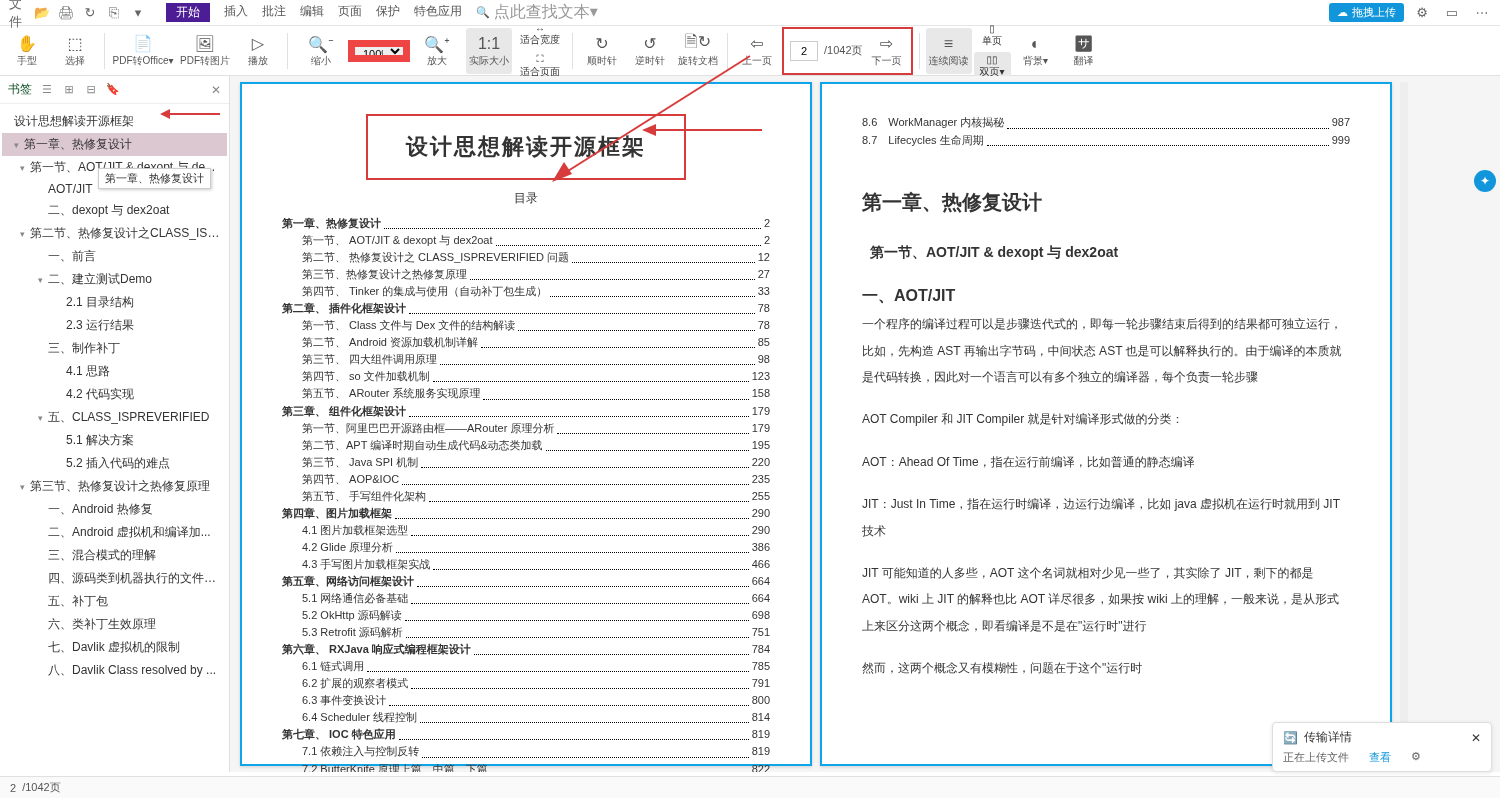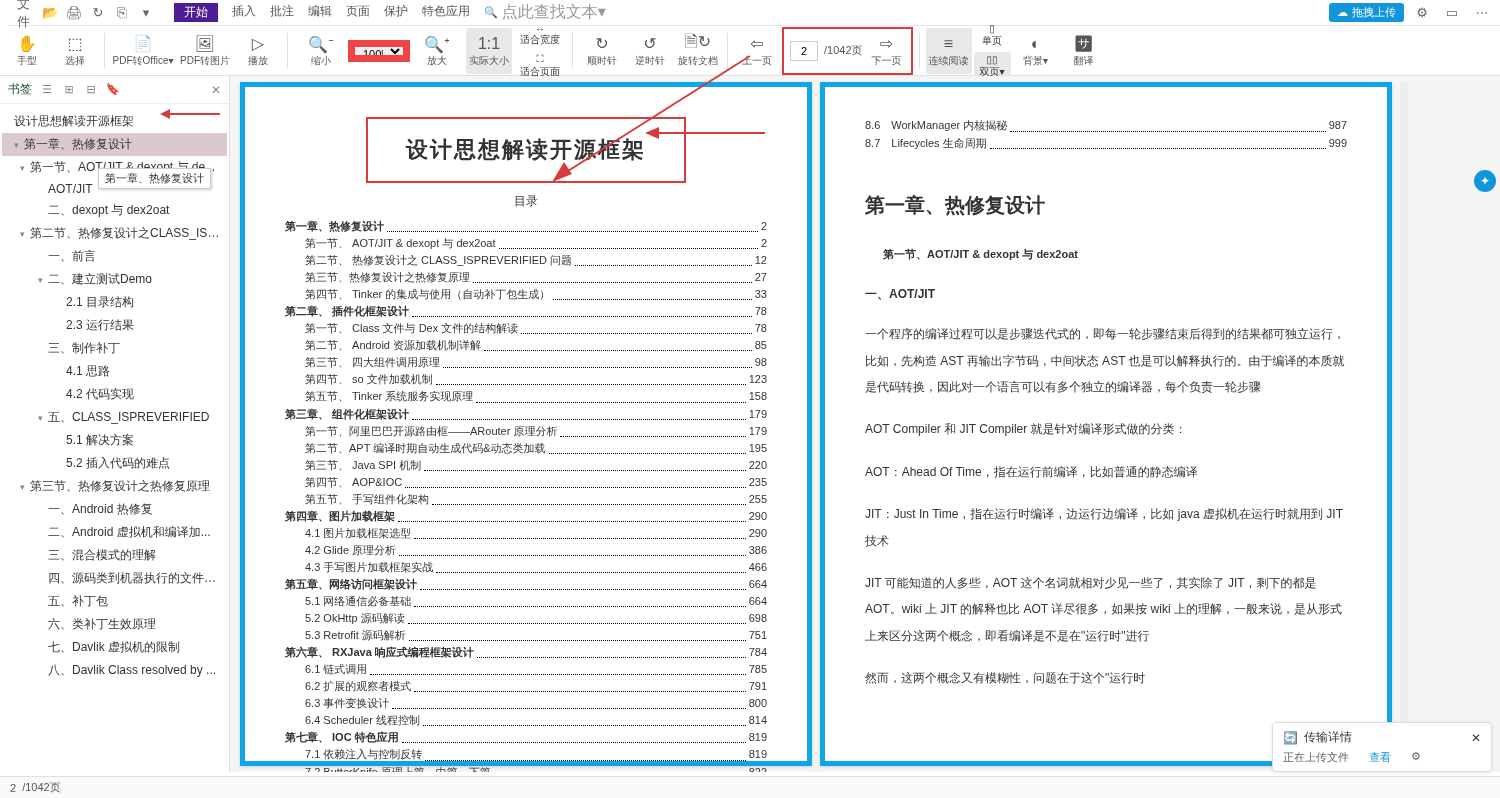--- a/index.html
+++ b/index.html
@@ -1,19 +1,19 @@
 <!DOCTYPE html>
 <html><head>
 <meta charset="utf-8">
 <style>
 * { margin:0; padding:0; box-sizing:border-box; font-family:"Microsoft YaHei",Arial,sans-serif; }
 body { width:1500px; height:798px; overflow:hidden; background:#fff; position:relative; font-size:12px; color:#333; }
 
 
-.menubar { height:26px; display:flex; align-items:center; padding:0 6px; border-bottom:1px solid #e5e5e5;margin-left:8px; }
+.menubar { height:26px; display:flex; align-items:center; padding:0 6px; border-bottom:1px solid #e5e5e5; }
 .menubar .icon { width:18px; height:18px; margin:0 3px; display:flex; align-items:center; justify-content:center; color:#666; font-size:13px; cursor:pointer;}
 .menubar .tabs { display:flex; gap:14px; margin-left:16px; }
 .menubar .tab { font-size:12px; color:#555; cursor:pointer; }
 .menubar .tab.active { background:#4c1d95; color:#fff; padding:1px 10px; border-radius:0; }
 .menubar .search { margin-left:14px; display:flex; align-items:center; color:#999; font-size:16px; }
 .menubar .search::before { content:"🔍"; margin-right:4px; font-size:11px; }
 .menubar .right { margin-left:auto; display:flex; align-items:center; gap:6px; }
 .upload-badge { background:#1296db; color:#fff; font-size:11px; padding:2px 8px; border-radius:3px; display:flex; align-items:center; gap:4px;}
 
 
@@ -43,36 +43,36 @@
 .node { padding:3px 6px 3px 12px; white-space:nowrap; overflow:hidden; text-overflow:ellipsis; cursor:pointer; }
 .node.l1 { padding-left:18px; }
 .node.l2 { padding-left:36px; }
 .node.l3 { padding-left:54px; }
 .node.sel { background:#dcc8d0; }
 .node .tw { display:inline-block; width:10px; color:#888; font-size:9px; }
 .tooltip { position:absolute; left:98px; top:64px; background:#fff; border:1px solid #ccc; padding:2px 6px; font-size:11px; box-shadow:1px 1px 3px rgba(0,0,0,.2); }
 
 
 .content { flex:1; background:#f5f5f5; position:relative; display:flex; gap:8px; padding:6px 10px; overflow:hidden;}
-.page { background:#fff; border:5px solid #0ea5e9; box-shadow:0 1px 3px rgba(0,0,0,.15); }
+.page { background:#fff; border:2px solid #0ea5e9; box-shadow:0 1px 3px rgba(0,0,0,.15); }
 .page.left { width:572px; height:684px; padding:30px 40px; font-family:"SimSun",serif; position:relative;}
 .page.right { width:572px; height:684px; padding:30px 40px; font-family:"SimSun",serif; }
 .title-box { border:2px solid #d83b3b; padding:16px 30px; text-align:center; margin:0 auto 10px; width:320px;}
 .title-box h1 { font-size:22px; font-weight:700; letter-spacing:2px; }
 .subtitle { text-align:center; font-size:12px; margin-bottom:8px; }
 .toc-line { display:flex; font-size:11px; line-height:1.55; }
 .toc-line .txt { white-space:nowrap; }
 .toc-line .txt.bold { font-weight:700; }
 .toc-line .dots { flex:1; border-bottom:1px dotted #000; margin:0 3px 3px; }
 .toc-line .pg { white-space:nowrap; }
 .toc-line.indent1 { padding-left:20px; }
 
 .page.right h2 { font-size:20px; font-weight:700; margin:40px 0 28px; }
-.page.right h3 { font-size:11px; font-weight:700; margin:24px 18px; }
-.page.right h4 { font-size:12px; font-weight:700; margin:18px 0; }
+.page.right h3 { font-size:14px; font-weight:700; margin:24px 8px; }
+.page.right h4 { font-size:16px; font-weight:700; margin:4px 0; }
 .page.right p { font-size:12px; line-height:2.2; margin-bottom:16px; }
 .top-refs { font-size:11px; line-height:1.6; }
 .top-refs .row { display:flex; }
 .top-refs .dots { flex:1; border-bottom:1px dotted #000; margin:0 3px 3px; }
 
 
 .statusbar { position:absolute; bottom:0; left:0; right:0; height:22px; border-top:1px solid #e0e0e0; display:flex; align-items:center; padding:0 10px; font-size:11px; color:#555; background:#fafafa;}
 .statusbar .spacer { flex:1; }
 .transfer { position:absolute; right:8px; bottom:26px; width:220px; background:#fff; border:1px solid #ddd; border-radius:4px; padding:6px 10px; font-size:11px; box-shadow:0 1px 4px rgba(0,0,0,.1);}
 .transfer .t-head { display:flex; align-items:center; gap:6px; font-size:12px; margin-bottom:4px;}
@@ -313,21 +313,21 @@
             <span class="txt">第三节、 四大组件调用原理</span>
             <span class="dots"></span>
             <span class="pg">98</span>
           </div>
           <div class="toc-line indent1">
             <span class="txt">第四节、 so 文件加载机制</span>
             <span class="dots"></span>
             <span class="pg">123</span>
           </div>
           <div class="toc-line indent1">
-            <span class="txt">第五节、 Tinker 系统服务实现原理</span>
+            <span class="txt">第五节、 ARouter 系统服务实现原理</span>
             <span class="dots"></span>
             <span class="pg">158</span>
           </div>
           <div class="toc-line">
             <span class="txt bold">第三章、 组件化框架设计</span>
             <span class="dots"></span>
             <span class="pg">179</span>
           </div>
           <div class="toc-line indent1">
             <span class="txt">第一节、阿里巴巴开源路由框——ARouter 原理分析</span>

